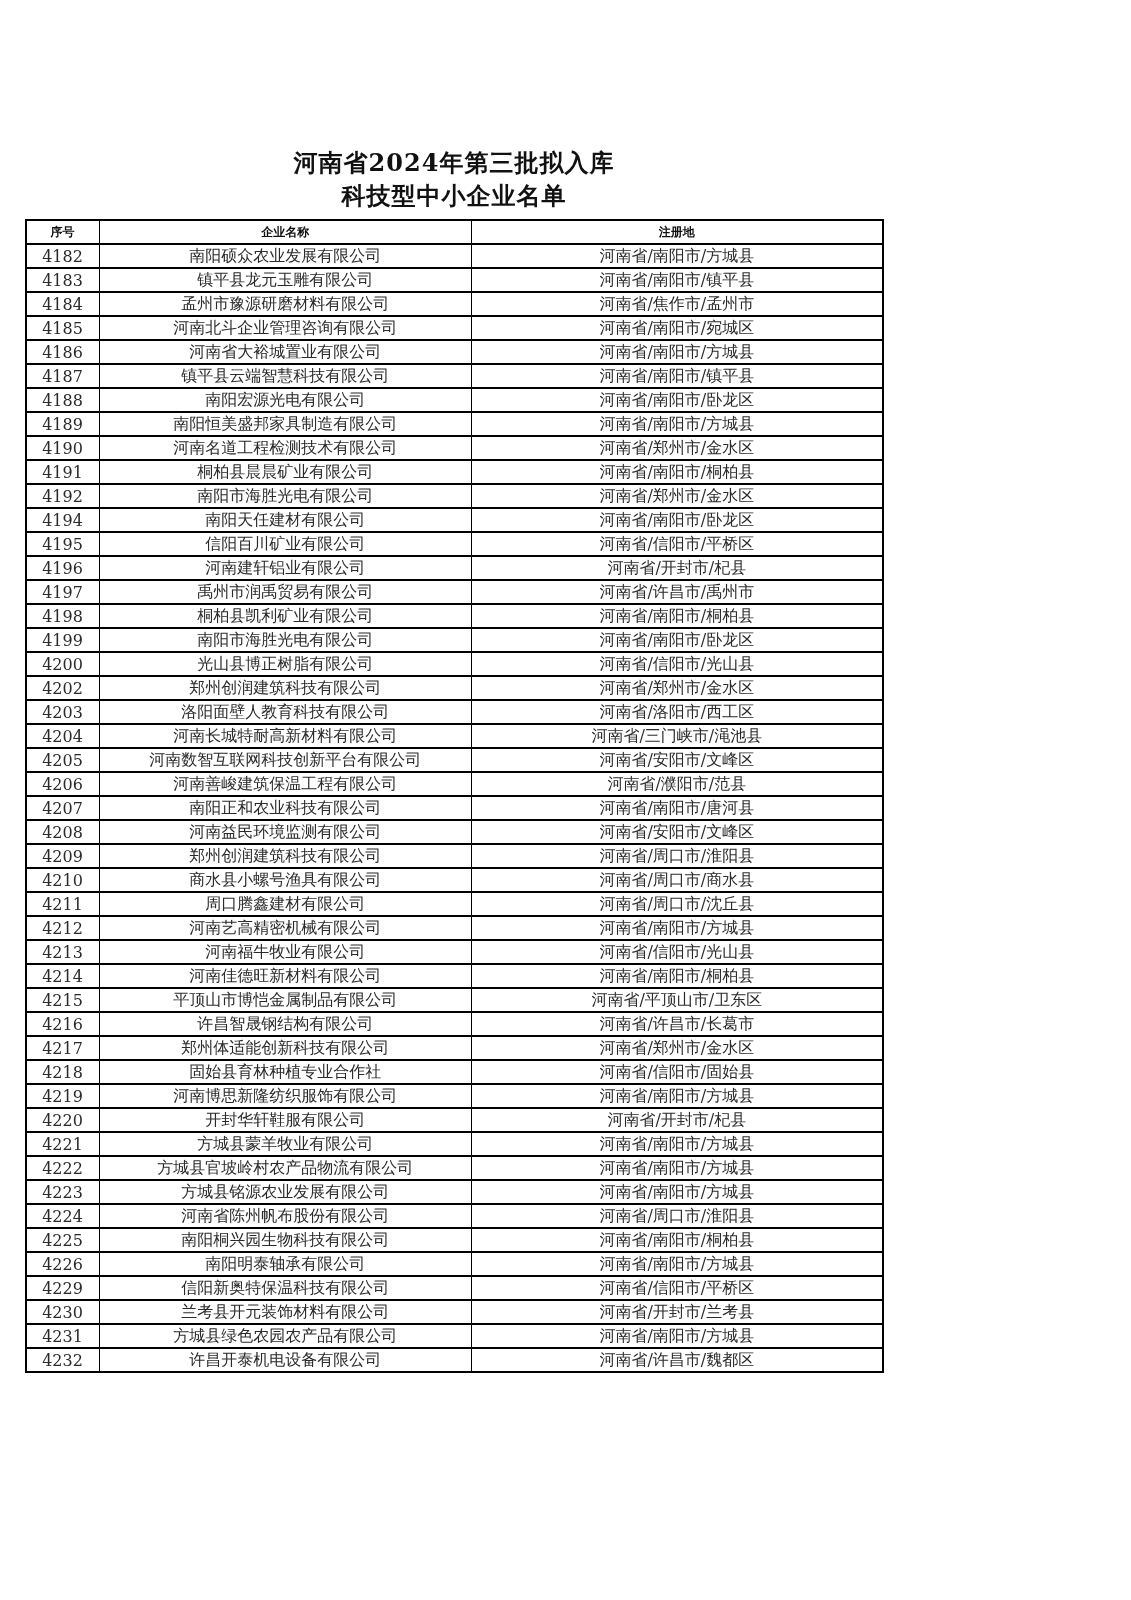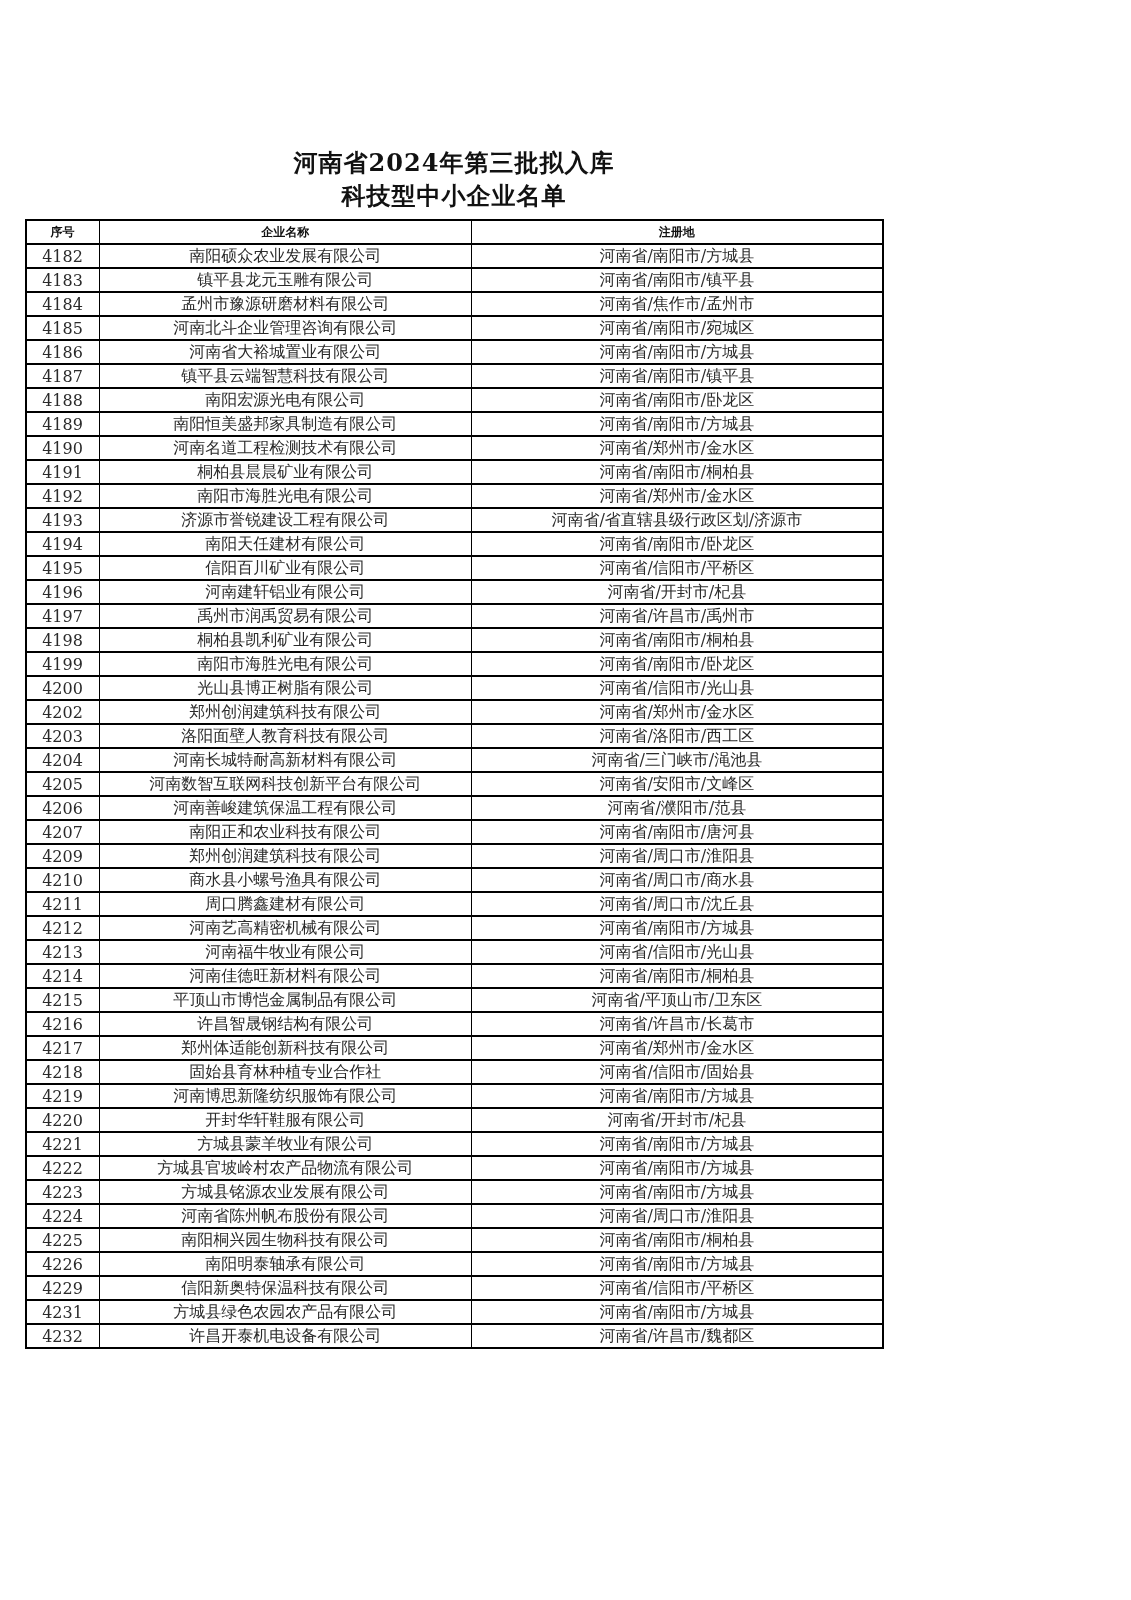--- a/index.html
+++ b/index.html
@@ -133,25 +133,20 @@
           <td>4191</td>
           <td>桐柏县晨晨矿业有限公司</td>
           <td>河南省/南阳市/桐柏县</td>
         </tr>
         <tr>
           <td>4192</td>
           <td>南阳市海胜光电有限公司</td>
           <td>河南省/郑州市/金水区</td>
         </tr>
         <tr>
-          <td>4193</td>
-          <td>济源市誉锐建设工程有限公司</td>
-          <td>河南省/省直辖县级行政区划/济源市</td>
-        </tr>
-        <tr>
           <td>4194</td>
           <td>南阳天任建材有限公司</td>
           <td>河南省/南阳市/卧龙区</td>
         </tr>
         <tr>
           <td>4195</td>
           <td>信阳百川矿业有限公司</td>
           <td>河南省/信阳市/平桥区</td>
         </tr>
         <tr>
@@ -203,20 +198,25 @@
           <td>4206</td>
           <td>河南善峻建筑保温工程有限公司</td>
           <td>河南省/濮阳市/范县</td>
         </tr>
         <tr>
           <td>4207</td>
           <td>南阳正和农业科技有限公司</td>
           <td>河南省/南阳市/唐河县</td>
         </tr>
         <tr>
+          <td>4208</td>
+          <td>河南益民环境监测有限公司</td>
+          <td>河南省/安阳市/文峰区</td>
+        </tr>
+        <tr>
           <td>4209</td>
           <td>郑州创润建筑科技有限公司</td>
           <td>河南省/周口市/淮阳县</td>
         </tr>
         <tr>
           <td>4210</td>
           <td>商水县小螺号渔具有限公司</td>
           <td>河南省/周口市/商水县</td>
         </tr>
         <tr>
@@ -298,20 +298,25 @@
           <td>4226</td>
           <td>南阳明泰轴承有限公司</td>
           <td>河南省/南阳市/方城县</td>
         </tr>
         <tr>
           <td>4229</td>
           <td>信阳新奥特保温科技有限公司</td>
           <td>河南省/信阳市/平桥区</td>
         </tr>
         <tr>
+          <td>4230</td>
+          <td>兰考县开元装饰材料有限公司</td>
+          <td>河南省/开封市/兰考县</td>
+        </tr>
+        <tr>
           <td>4231</td>
           <td>方城县绿色农园农产品有限公司</td>
           <td>河南省/南阳市/方城县</td>
         </tr>
         <tr>
           <td>4232</td>
           <td>许昌开泰机电设备有限公司</td>
           <td>河南省/许昌市/魏都区</td>
         </tr>
       </tbody>

